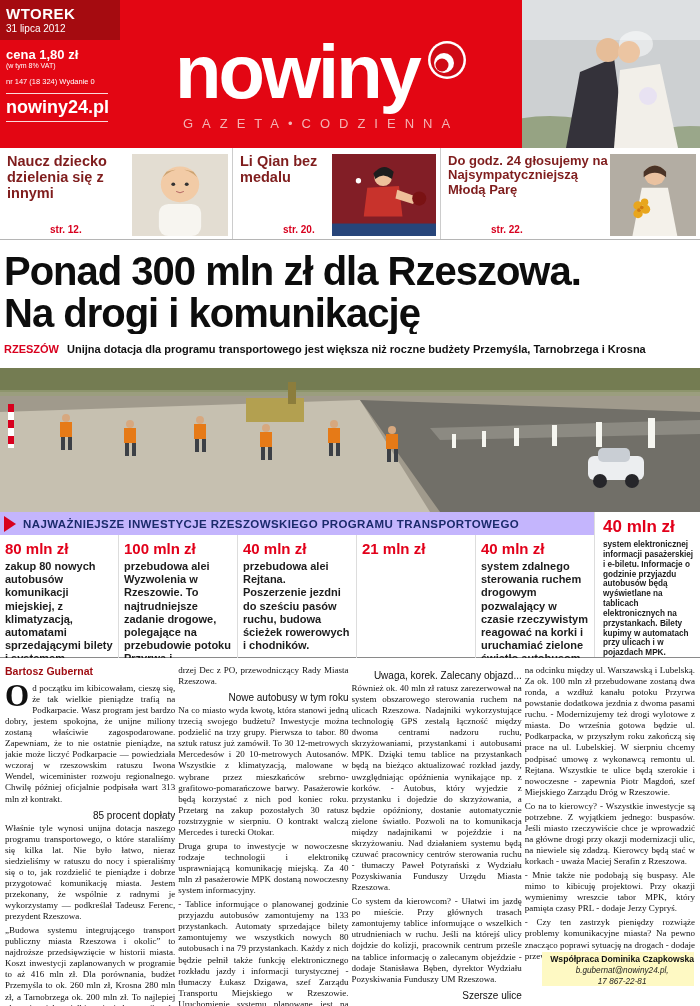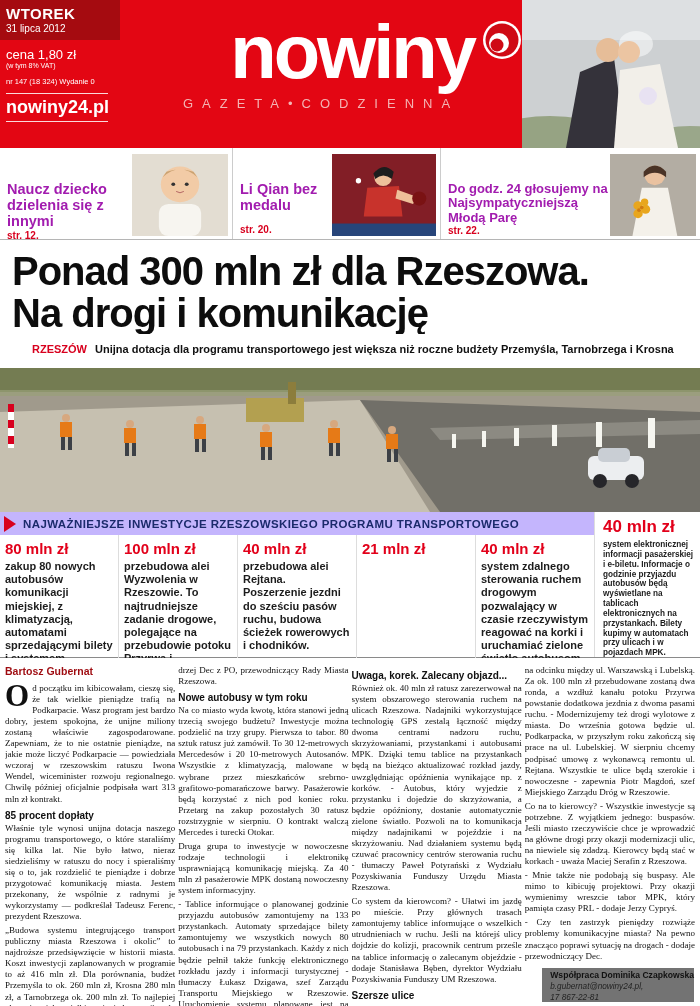--- a/index.html
+++ b/index.html
@@ -5,53 +5,53 @@
   * { margin:0; padding:0; box-sizing:border-box; }
   body { width:700px; font-family:"Liberation Sans", sans-serif; background:#fff; color:#111; }
   .page { position:relative; width:700px; height:1006px; overflow:hidden; background:#fff; }
 
   
   .masthead { position:relative; height:148px; background:#e30613; display:flex; }
   .mh-left { width:120px; flex:0 0 auto; color:#fff; }
   .datebox { background:#a50b10; padding:5px 6px 6px 6px; }
   .datebox .day { font-weight:bold; font-size:15px; letter-spacing:.5px; }
   .datebox .date { font-size:10px; margin-top:1px; }
-  .price { font-size:13px; font-weight:normal; margin:7px 0 0 6px; }
+  .price { font-size:13px; font-weight:bold; margin:7px 0 0 6px; }
   .vat { font-size:7px; margin-left:6px; }
   .issue { font-size:7.5px; margin:8px 0 0 6px; }
   .site { font-size:18px; font-weight:bold; margin:7px 0 0 6px; padding:3px 0; width:102px;
           border-top:1px solid rgba(255,255,255,.85); border-bottom:1px solid rgba(255,255,255,.85); cursor:pointer; }
   .mh-center { flex:1; padding-top:16px; min-width:0; }
-  .logo-row { display:flex; align-items:flex-start; justify-content:flex-end; gap:8px; }
+  .logo-row { display:flex; align-items:flex-start; justify-content:center; gap:8px;margin-top:20px; }
   .logo-text { color:#fff; font-weight:bold; font-size:76px; line-height:72px; letter-spacing:-3px; }
   .logo-mark { width:40px; height:40px; margin-top:4px; flex:0 0 auto; }
   .logo-mark svg { width:100%; height:100%; display:block; }
   .tagline { text-align:center; color:#f3b3b3; font-size:13px; letter-spacing:9px; margin-top:8px; white-space:nowrap; }
   .mh-photo { width:178px; height:148px; flex:0 0 auto; }
   .mh-photo svg { width:100%; height:100%; display:block; }
 
   
   .teasers { display:flex; height:92px; border-bottom:1px solid #b5b5b5; background:#fff; }
   .teaser { display:flex; padding:6px 4px 4px 7px; cursor:pointer; min-width:0; }
   .teaser + .teaser { border-left:1px solid #ccc; }
   .t1 { width:232px; } .t2 { width:208px; } .t3 { flex:1; }
   .t-text { flex:1; display:flex; flex-direction:column; min-width:0; }
-  .t-title { color:#a21caf; font-weight:bold; font-size:14.5px; line-height:1.1;margin-top:28px; }
+  .t-title { color:#7f1d1d; font-weight:bold; font-size:14.5px; line-height:1.1; }
   .t3 .t-title { font-size:13px; }
-  .t-page { color:#d8001e; font-size:10px; font-weight:bold; margin-top:auto; }
+  .t-page { color:#d8001e; font-size:10px; font-weight:bold; margin-top:auto;margin-left:43px; }
   .t-photo { flex:0 0 auto; }
   .t-photo svg { display:block; height:82px; }
   .t1 .t-photo svg { width:96px; } .t2 .t-photo svg { width:104px; } .t3 .t-photo svg { width:86px; }
 
   
   .lead { height:128px; padding:10px 4px 0 4px; }
   .headline { font-size:40px; line-height:1.05; letter-spacing:-1px; color:#0d0d0d; font-weight:bold; }
-  .headline span { display:block; white-space:nowrap; overflow:hidden;margin-left:8px; }
+  .headline span { display:block; white-space:nowrap; overflow:hidden; }
   .kicker { margin-top:9px; font-size:11px; font-weight:bold; white-space:nowrap; overflow:hidden; }
-  .kicker .tag { color:#d8001e; margin-right:5px;margin-left:28px; }
+  .kicker .tag { color:#d8001e; margin-right:5px; }
 
   
   .main-photo { width:700px; height:144px; }
   .main-photo svg { width:100%; height:100%; display:block; }
 
   
   .invest { display:flex; height:146px; border-bottom:1px solid #8a8a8a; }
   .invest-left { width:594px; flex:0 0 auto; }
   .banner { height:23px; background:#c4b5fd; color:#1b2a6b; display:flex; align-items:center;
             font-weight:bold; font-size:11.5px; letter-spacing:.4px; padding-left:4px; white-space:nowrap; overflow:hidden; }
@@ -66,25 +66,25 @@
   .invest-sidebar .amount { font-size:17px; }
   .invest-sidebar .invest-desc { font-size:8.2px; }
 
   
   .article { position:relative; display:flex; gap:3px; padding:7px 5px 0 5px; height:348px; }
   .acol { flex:1; min-width:0; overflow:hidden; font-family:"Liberation Serif", serif;
           font-size:9px; line-height:1.23; text-align:justify; color:#101010; }
   .byline { font-family:"Liberation Sans", sans-serif; color:#9e0b10; font-weight:bold;
             font-size:10.5px; margin-bottom:5px; text-align:left; }
   .acol p { margin-bottom:3px; }
-  .subhead { font-family:"Liberation Sans", sans-serif; font-weight:bold; font-size:10px;
-             margin:5px 0 2px 0; text-align:left; line-height:1.1; }
+  .subhead { font-family:"Liberation Sans", sans-serif; font-weight:normal; font-size:10px;
+             margin:5px 0 2px 0; text-align:right; line-height:1.1; }
   .dropcap { float:left; font-size:31px; line-height:26px; font-weight:bold; padding-right:3px;
              font-family:"Liberation Serif", serif; }
-  .credits-box { position:absolute; right:6px; bottom:4px; background:#737373; padding:2px 0 0 8px; text-align:left; }
+  .credits-box { position:absolute; right:6px; bottom:20px; background:#fef9c3; padding:2px 0 0 8px; text-align:center; }
   .credits { font-family:"Liberation Sans", sans-serif; font-weight:bold; font-size:8.6px; }
   .contact { font-family:"Liberation Sans", sans-serif; font-style:italic; font-size:8.2px; margin-top:2px; color:#222; }
 </style>
 </head>
 <body>
 
 <div class="page">
 
   <header class="masthead">
     <div class="mh-left">

